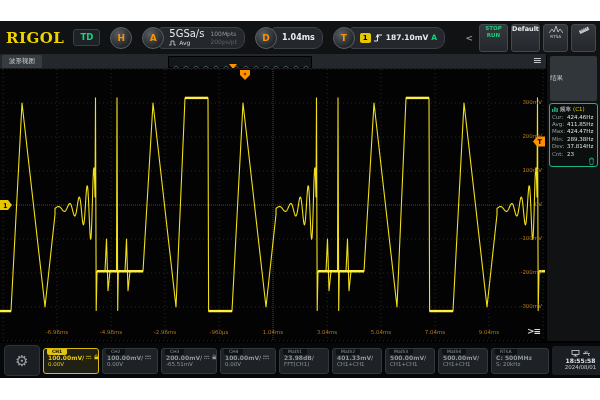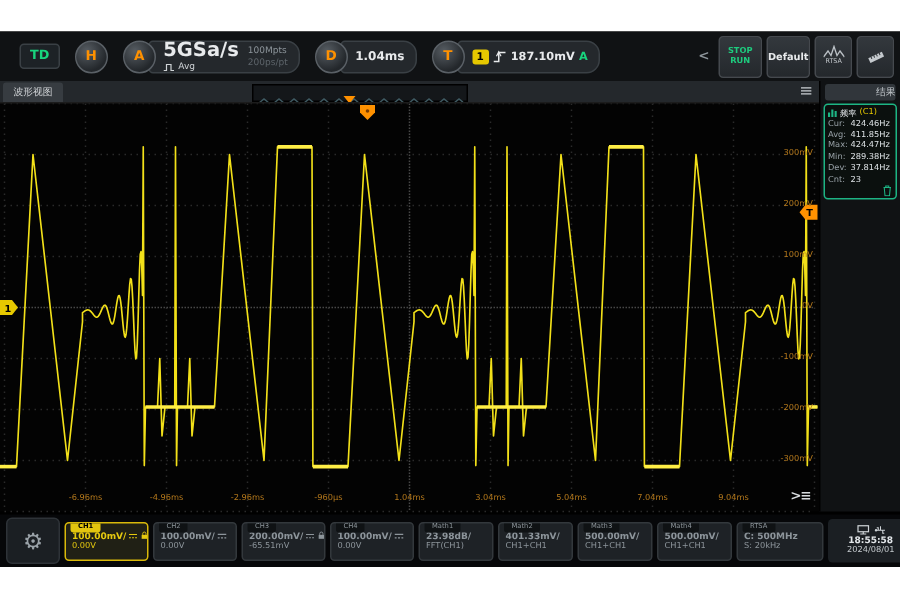--- a/index.html
+++ b/index.html
@@ -14,32 +14,32 @@
   .tdbox{margin-left:9px;background:#1d2226;border:1px solid #3a4045;border-radius:3px;
     color:#18d47d;font-size:8.5px;font-weight:bold;padding:3px 6px;line-height:1;}
   .knob{display:flex;align-items:center;margin-left:10px;}
   .knob .dial{width:20px;height:20px;border-radius:50%;z-index:2;
     background:radial-gradient(circle at 35% 30%,#565c62,#23272b 70%);
     border:1px solid #5a6066;color:#ff9100;font-weight:bold;font-size:9px;
     display:flex;align-items:center;justify-content:center;}
   .knob .val{margin-left:-5px;background:#24282c;border:1px solid #3a4045;border-radius:3px 9px 9px 3px;
     height:20px;display:flex;align-items:center;padding:0 7px 0 9px;color:#e8eaec;font-size:8px;font-weight:bold;}
   .acol{display:flex;flex-direction:column;justify-content:center;line-height:1.15;}
-  .acol .r1{color:#e8eaec;font-size:13px;font-weight:bold;}
+  .acol .r1{color:#e8eaec;font-size:10px;font-weight:normal;}
   .acol .r2{color:#cfd3d6;font-size:6px;display:flex;align-items:center;gap:2px;font-weight:normal;}
   .mcol{display:flex;flex-direction:column;justify-content:center;line-height:1.2;margin-left:6px;font-weight:normal;}
   .mcol .m1{color:#8d959b;font-size:6px;}
   .mcol .m2{color:#5d646a;font-size:6px;}
   .tchip{background:#e6c800;color:#000;font-size:7px;font-weight:bold;border-radius:2px;padding:1px 3px;margin-right:3px;}
   .tlevel{color:#e8eaec;font-size:7.5px;font-weight:bold;margin:12px 3px;}
   .tcoup{color:#18d47d;font-size:7.5px;font-weight:bold;}
   .navchev{color:#8d959b;font-size:9px;margin:0 3px;font-weight:bold;}
   #rightbtns{display:flex;align-items:center;gap:3px;margin-left:auto;}
   .tbtn{width:23px;height:26px;background:linear-gradient(#33383d,#24282c);border:1px solid #45494e;
-    border-radius:3px;display:flex;flex-direction:column;align-items:center;justify-content:center;gap:1px;}
+    border-radius:3px;display:flex;flex-direction:column;align-items:center;gap:1px;}
   .tbtn.wide{width:27px;}
   .tbtn .lbl{color:#c4c9cd;font-size:4.5px;line-height:1;transform:scale(.95);white-space:nowrap;}
   .runline{color:#1ecb7e;font-size:5.5px;font-weight:bold;line-height:1.15;text-align:center;}
   .defaultlbl{color:#e8eaec;font-size:6.5px;font-weight:bold;}
 
   
   #tabbar{position:absolute;left:0;top:33px;width:546px;height:14px;background:#24282c;}
   #viewtab{position:absolute;left:2px;top:1px;background:#373c41;border-radius:2px 2px 0 0;
     color:#d2d5d8;font-size:6.5px;padding:2px 7px;line-height:1.4;}
   #ovstrip{position:absolute;left:168px;top:2px;width:142px;height:10px;background:#14171a;border:1px solid #000;}
@@ -49,21 +49,21 @@
   #wavearea{position:absolute;left:0;top:47px;width:546px;height:273px;background:#030303;
     border-top:1px solid #1c1c1c;box-sizing:border-box;}
   #wavesvg{position:absolute;left:0;top:0;}
   .tlabel{position:absolute;color:#b5791c;font-size:5.5px;transform:translateX(-50%);white-space:nowrap;}
   .vlabel{position:absolute;right:4px;color:#b5791c;font-size:5.5px;white-space:nowrap;}
   #expandicon{position:absolute;right:6px;bottom:5px;color:#d8dcdf;font-size:9px;font-weight:bold;letter-spacing:-1px;}
 
   
   #sidebar{position:absolute;left:546px;top:33px;width:54px;height:287px;background:#101214;border-left:1px solid #000;box-sizing:border-box;}
   #sidebar-header{margin:2px 3px;background:#31363b;border-radius:2px;color:#c4c9cd;font-size:6.5px;
-    text-align:right;padding:2px 0;line-height:1;}
+    text-align:left;padding:19px 0;line-height:1;}
   #meas-card{margin:2px 2px;background:#0b100e;border:1px solid #1db584;border-radius:3px;padding:2px 2px 8px 2px;position:relative;}
   #meas-title{display:flex;align-items:center;gap:2px;margin-bottom:1px;}
   #meas-title .t1{color:#e2e6e9;font-size:5.5px;}
   #meas-title .t2{color:#e6c800;font-size:5.5px;}
   .meas-row{display:flex;font-size:5.5px;line-height:1.35;}
   .meas-row .ml{color:#97a0a6;width:15px;flex:none;}
   .meas-row .mv{color:#dde2e5;}
   #trash{position:absolute;right:2px;bottom:1px;}
 
   
@@ -88,20 +88,21 @@
   #clockbox .time{color:#e2e6e9;font-size:6px;font-weight:bold;}
   #clockbox .date{color:#c4c9cd;font-size:5.5px;}
 </style>
 </head>
 <body>
 
 <div id="frame">
   <div id="scope">
 
     <div id="toolbar">
+      <div id="logo">RIGOL</div>
       <div class="tdbox">TD</div>
 
       <div class="knob">
         <div class="dial">H</div>
       </div>
 
       <div class="knob">
         <div class="dial">A</div>
         <div class="val">
           <div class="acol">

